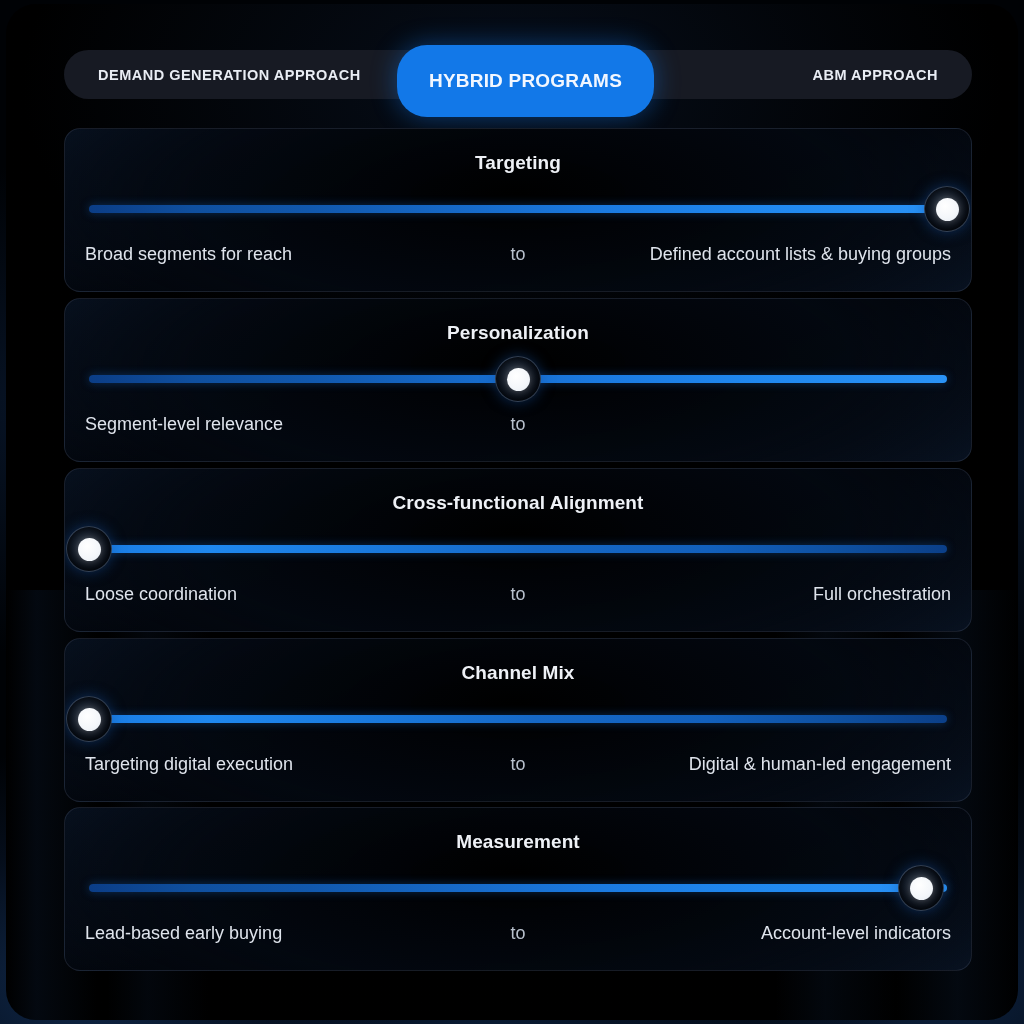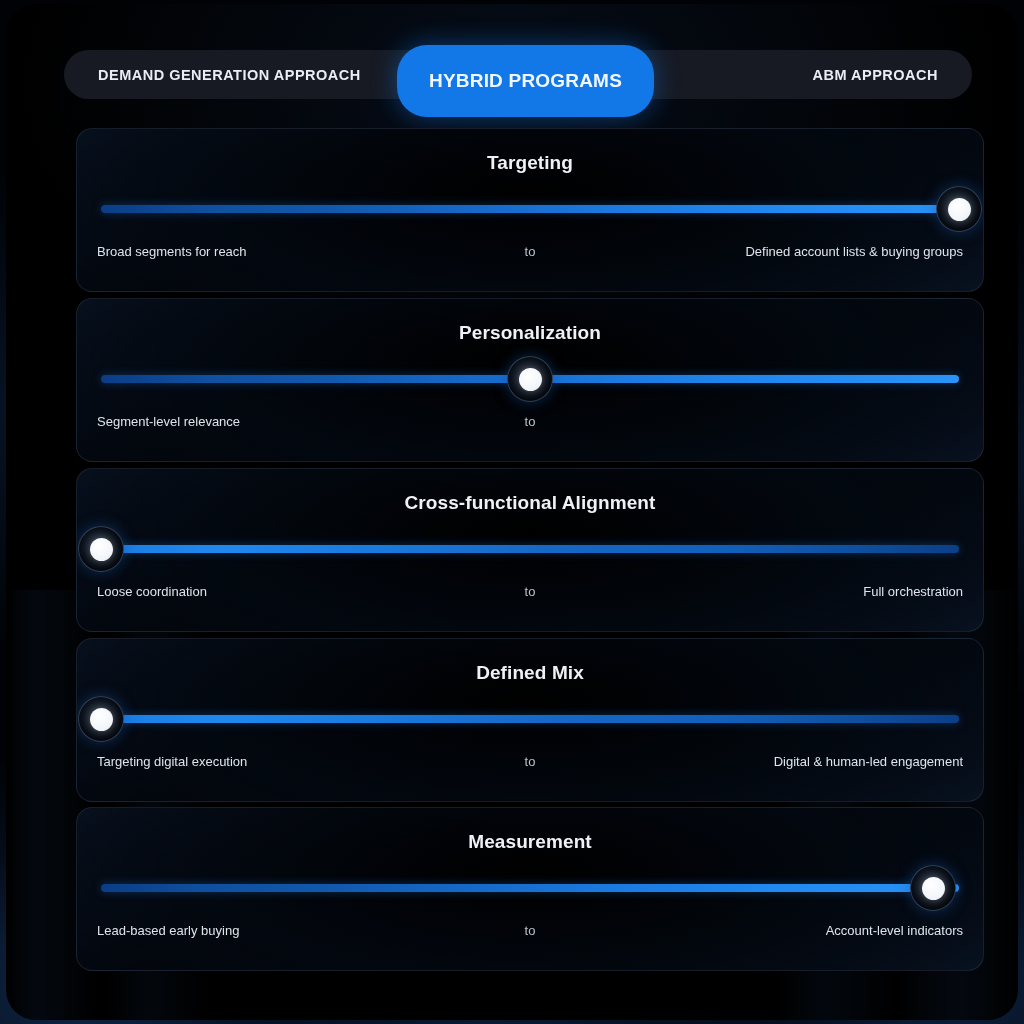--- a/index.html
+++ b/index.html
@@ -99,21 +99,21 @@
     font-weight: bold;
     letter-spacing: 0.2px;
     box-shadow: 0 0 26px rgba(18,120,232,0.45);
   }
   .tab.left  { margin-left: 12px; }
   .tab.right { margin-right: 12px; }
 
   
   .card {
     position: absolute;
-    left: 12px;
+    left: 0;
     width: 908px;
     height: 164px;
     border-radius: 16px;
     border: 1px solid rgba(128,145,170,0.17);
     background:
       radial-gradient(ellipse 600px 200px at 50% 40%, rgba(0,0,0,0.98) 0%, rgba(3,8,16,0.9) 55%, rgba(0,0,0,0) 100%),
       linear-gradient(160deg, rgba(10,22,40,0.95) 0%, rgba(2,5,11,1) 38%, rgba(2,5,11,1) 62%, rgba(10,22,40,0.92) 100%);
     overflow: hidden;
   }
 
@@ -189,21 +189,21 @@
   
   .labels {
     position: absolute;
     left: 20px; right: 20px;
     top: 115px;
     height: 22px;
   }
   .lbl {
     position: absolute;
     top: 0;
-    font-size: 13px;
+    font-size: 18px;
     color: #dfe4ec;
     white-space: nowrap;
   }
   .lbl.left   { left: 0; }
   .lbl.right  { right: 0; }
   .lbl.mid    { left: 50%; transform: translateX(-50%); color: #b8c0cc; }
 </style>
 </head>
 <body>
 
@@ -251,21 +251,21 @@
           <div class="thumb" style="left:0%"></div>
         </div>
         <div class="labels">
           <span class="lbl left">Loose coordination</span>
           <span class="lbl mid">to</span>
           <span class="lbl right">Full orchestration</span>
         </div>
       </div>
 
       <div class="card" style="top:634px">
-        <div class="card-title">Defined Mix</div>
+        <div class="card-title">Channel Mix</div>
         <div class="track-wrap">
           <div class="track rev"></div>
           <div class="thumb" style="left:0%"></div>
         </div>
         <div class="labels">
           <span class="lbl left">Targeting digital execution</span>
           <span class="lbl mid">to</span>
           <span class="lbl right">Digital &amp; human-led engagement</span>
         </div>
       </div>

